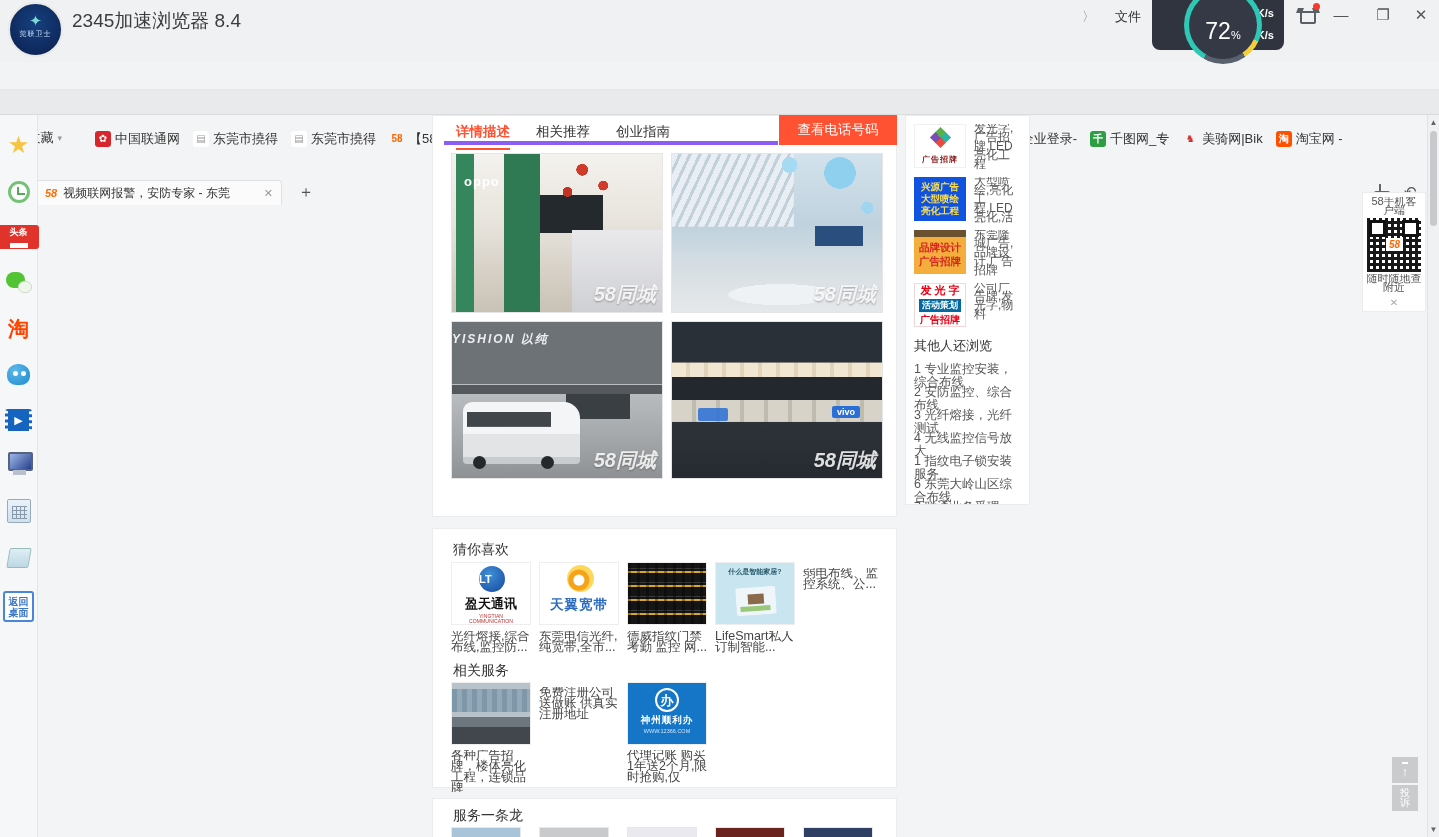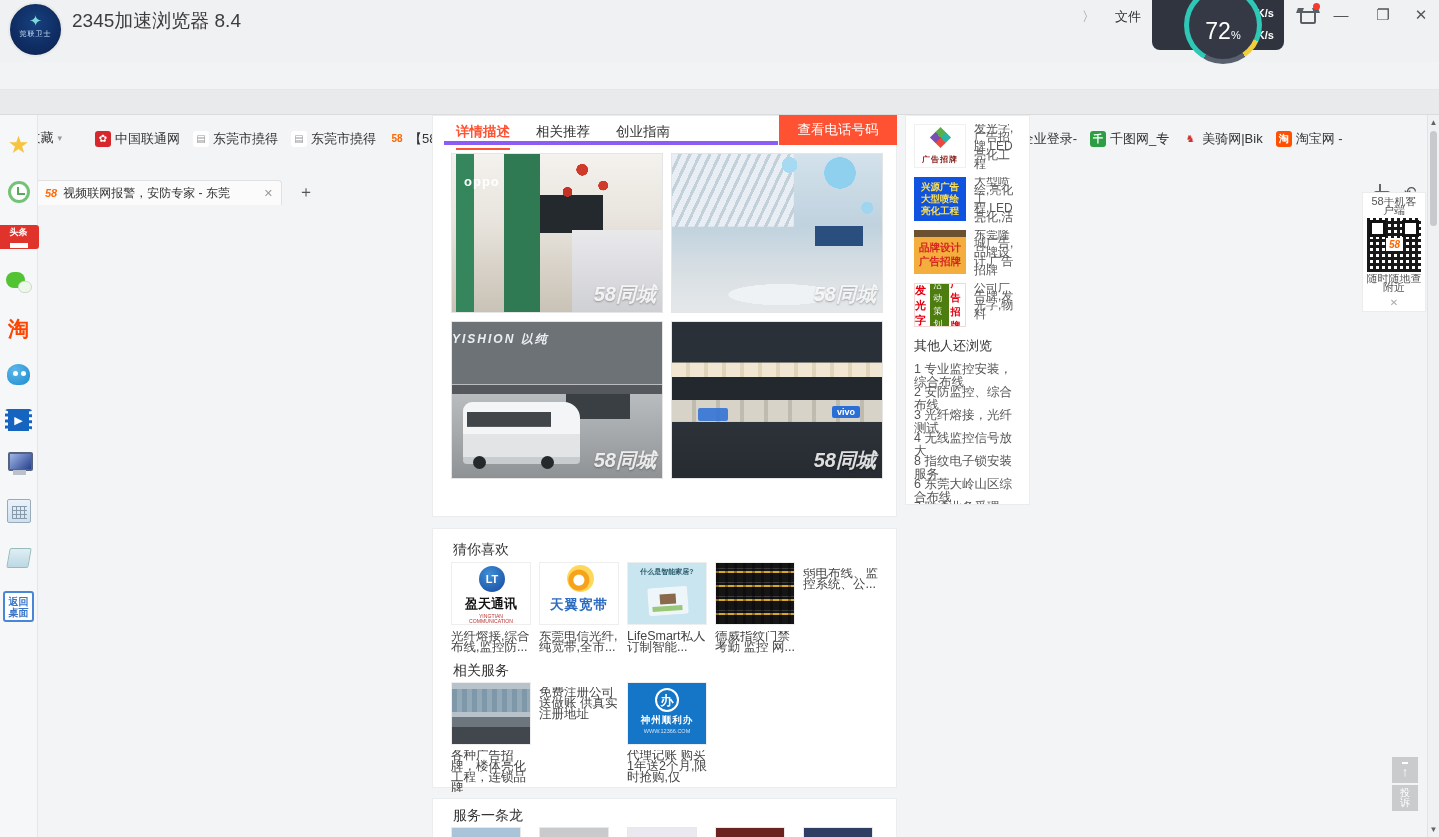--- a/index.html
+++ b/index.html
@@ -162,21 +162,21 @@
 #card-guess{left:432px;top:528px;width:465px;height:260px}
 .sec-title{position:absolute;left:20px;font-size:14px;color:#333}
 #guess-title{top:12px}
 .guess-row{position:absolute;left:18px;top:33px;display:flex;gap:8px}
 .gitem{width:80px}
 .gthumb{width:80px;height:63px;position:relative;overflow:hidden;border:1px solid #eee}
 .jumble{line-height:9px;font-size:12.5px;color:#555;overflow:hidden}
 .gcap{margin-top:6px;height:25px;line-height:11px;color:#444}
 .t:empty{display:none}
 .yingtian{background:#fff}
-.yingtian .t1{position:absolute;left:27px;top:3px;width:26px;height:26px;border-radius:50%;background:radial-gradient(circle at 40% 32%,#3f8fd6,#15489e);color:#fff;font-size:11px;font-weight:bold;line-height:26px;text-align:center}
+.yingtian .t1{position:absolute;left:27px;top:3px;width:26px;height:26px;border-radius:50%;background:radial-gradient(circle at 40% 32%,#3f8fd6,#15489e);color:#fff;font-size:11px;font-weight:bold;line-height:26px;}
 .yingtian .t2{position:absolute;left:0;right:0;top:32px;text-align:center;font-size:13px;font-weight:bold;color:#111;font-family:"Liberation Serif","DejaVu Serif",serif}
 .yingtian .t3{position:absolute;left:0;right:0;top:50px;text-align:center;font-size:6px;color:#b33;transform:scale(.85)}
 .tianyi{background:#fff}
 .tianyi::before{content:"";position:absolute;left:27px;top:2px;width:27px;height:27px;border-radius:50%;background:radial-gradient(circle at 44% 56%,#fff 0 5px,#f7a21b 6px 10px,#fdd85c 11px)}
 .tianyi .t2{position:absolute;left:0;right:0;top:33px;text-align:center;font-size:13.5px;font-weight:bold;color:#2b6bbf;letter-spacing:1px}
 .lifesmart{background:#c9e6f0}
 .lifesmart .t1{position:absolute;top:4px;left:0;right:0;text-align:center;font-size:7px;color:#2a5a6a;font-weight:bold}
 .lifesmart::after{content:"";position:absolute;left:20px;top:24px;width:40px;height:28px;border-radius:3px;transform:rotate(-4deg);background:
  linear-gradient(#8a6a4a,#8a6a4a) 50% 38%/16px 10px no-repeat,
  linear-gradient(#9ac77a,#9ac77a) 35% 82%/30px 5px no-repeat,
@@ -219,23 +219,23 @@
 .ad-thumb{width:52px;height:44px;flex:none;position:relative;overflow:hidden}
 .ad-side{width:57px;height:46px;font-size:12px;line-height:9px;color:#555;overflow:hidden}
 .fengcai{background:#fff;border:1px solid #f0f0f0}
 .fengcai::before{content:"";position:absolute;left:18px;top:5px;width:15px;height:15px;transform:rotate(45deg);background:conic-gradient(#2bb3a3 0 25%,#e84a3f 25% 50%,#7a4fb5 50% 75%,#58b04c 75%)}
 .fengcai .t1{position:absolute;bottom:2px;left:0;right:0;font-size:8px;color:#8a2020;font-weight:bold;letter-spacing:1px;text-align:center;font-family:"Liberation Serif","DejaVu Serif",serif}
 .xingyuan{background:#1053e0;display:flex;flex-direction:column;align-items:center;justify-content:center}
 .xingyuan .t{font-size:9.5px;font-weight:bold;line-height:1.25;color:#ffe14d}
 .pinpai{background:linear-gradient(180deg,#6b5130 0 7px,#f3ae3e 7px)}
 .pinpai .t{position:absolute;left:0;right:0;color:#d6261f;font-weight:bold;font-size:10.5px;text-align:center}
 .pinpai .t1{top:11px}.pinpai .t2{top:25px}
-.faguangzi{background:#fff;border:1px solid #f3d6d6;display:flex;flex-direction:row;align-items:center;justify-content:center;gap:1px}
+.faguangzi{background:#fff;border:1px solid #f3d6d6;display:flex;flex-direction:column;align-items:center;justify-content:center;gap:1px}
 .faguangzi .t1{color:#e60012;font-weight:bold;font-size:11px}
-.faguangzi .t2{color:#fff;background:#4d7c0f;font-size:9px;padding:0 3px;font-weight:normal}
+.faguangzi .t2{color:#fff;background:#0369a1;font-size:9px;padding:0 3px;font-weight:bold}
 .faguangzi .t3{color:#e60012;font-weight:bold;font-size:10px}
 .others-title{font-size:13px;color:#333;margin:8px 0 8px 0}
 .others-item{font-size:12.5px;color:#555;line-height:13px;margin-bottom:-3px}
 
 
 #qrw{position:absolute;left:1362px;top:192px;width:64px;background:#fff;border:1px solid #ececec;padding:4px 3px 3px;text-align:center}
 .qr-title{font-size:11px;color:#555;line-height:9px}
 .qr{width:54px;height:54px;margin:3px auto 2px;position:relative;background:
  repeating-linear-gradient(0deg,#181818 0 3px,transparent 3px 6px),
  repeating-linear-gradient(90deg,#181818 0 3px,#fff 3px 6px)}
@@ -497,38 +497,38 @@
         <div class="gitem">
           <div class="gthumb tianyi">
 
             <span class="t t2">天翼宽带</span>
 
           </div>
           <div class="gcap jumble">东莞电信光纤,纯宽带,全市...</div>
         </div>
 
         <div class="gitem">
-          <div class="gthumb lifesmart">
-            <span class="t t1">什么是智能家居?</span>
-
-          </div>
-          <div class="gcap jumble">LifeSmart私人订制智能...</div>
-        </div>
-
-        <div class="gitem">
           <div class="gthumb dewei">
             
             
             
             
           </div>
           <div class="gcap jumble">德威指纹门禁考勤 监控 网...</div>
         </div>
 
         <div class="gitem">
+          <div class="gthumb lifesmart">
+            <span class="t t1">什么是智能家居?</span>
+
+          </div>
+          <div class="gcap jumble">LifeSmart私人订制智能...</div>
+        </div>
+
+        <div class="gitem">
           <div class="gcap jumble">弱电布线、监控系统、公...</div>
         </div>
       </div>
     <div class="sec-title" id="related-title">相关服务</div>
     <div class="related-row">
 
         <div class="ritem">
           <div class="gthumb street">
             
             
@@ -610,21 +610,21 @@
     <div>
 
         <div class="others-item">1 专业监控安装，综合布线</div>
 
         <div class="others-item">2 安防监控、综合布线</div>
 
         <div class="others-item">3 光纤熔接，光纤测试</div>
 
         <div class="others-item">4 无线监控信号放大</div>
 
-        <div class="others-item">8 指纹电子锁安装服务</div>
+        <div class="others-item">1 指纹电子锁安装服务</div>
 
         <div class="others-item">6 东莞大岭山区综合布线</div>
 
         <div class="others-item">7 联通业务受理</div>
 
       </div>
   </div>
 
   <div id="qrw">
     <div class="qr-title jumble">58手机客户端</div>

